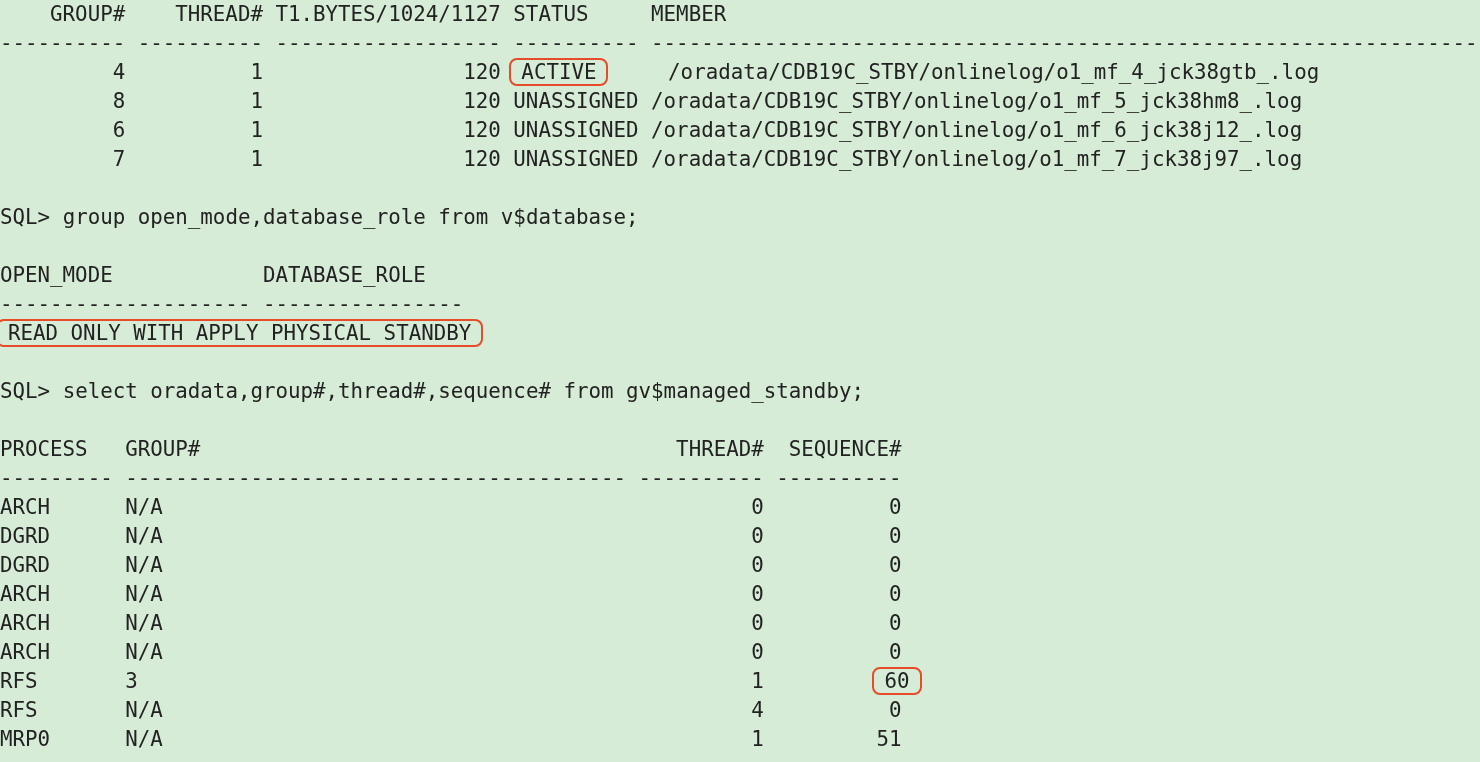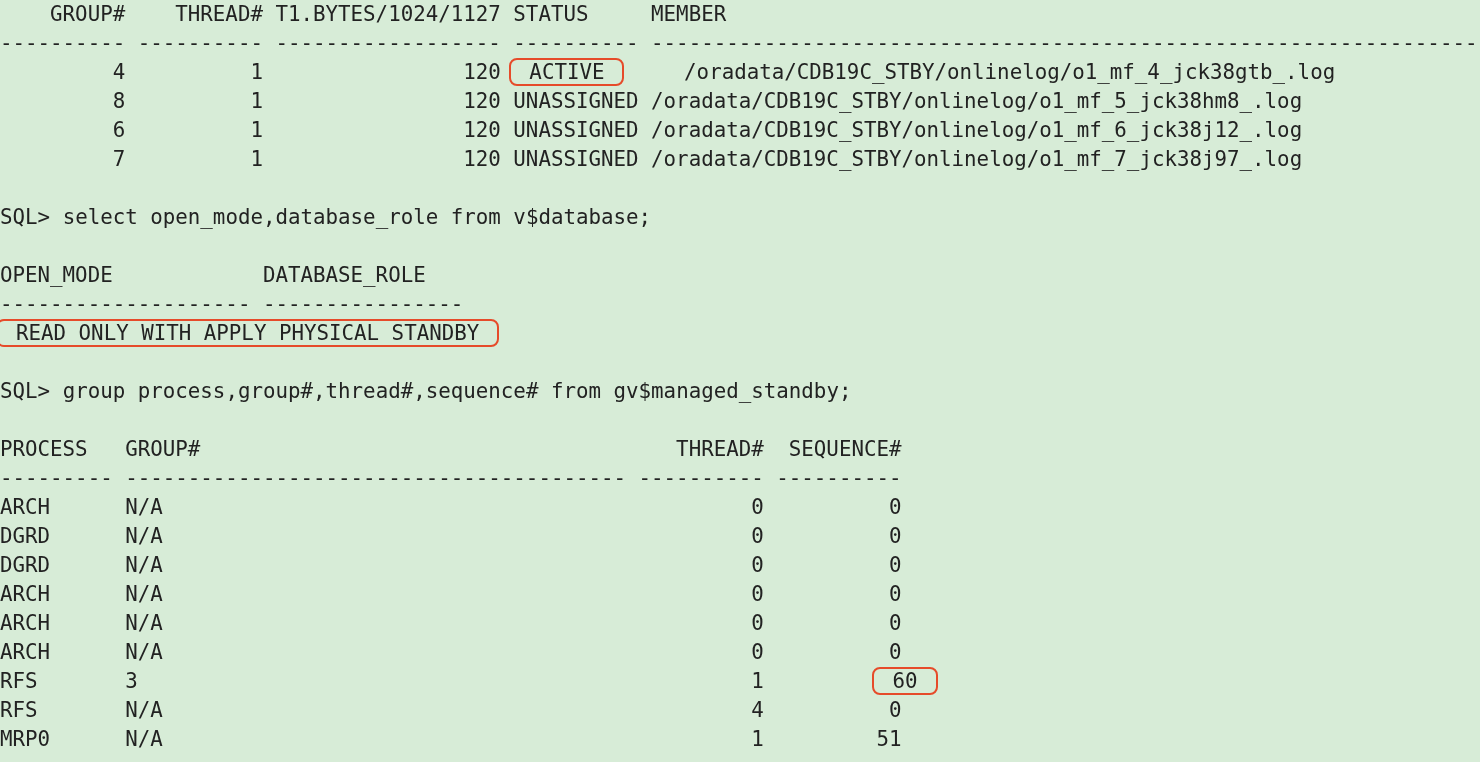--- a/index.html
+++ b/index.html
@@ -16,42 +16,42 @@
     padding: 0;
     white-space: pre;
     font-family: inherit;
     font-size: inherit;
     line-height: inherit;
     letter-spacing: 0;
   }
   .hl {
     border: 2.5px solid #e64b2a;
     border-radius: 8px;
-    padding: 0 18px;
+    padding: 0 10px;
     margin-left: -4px; 
     margin-right: -3px;
   }
 </style>
 </head>
 <body>
 
 <pre class="term" id="out"><span>    GROUP#    THREAD# T1.BYTES/1024/1127 STATUS     MEMBER</span>
 <span>---------- ---------- ------------------ ---------- --------------------------------------------------------------------------------------------------------------</span>
 <span>         4          1                120 <span class="hl">ACTIVE</span>     /oradata/CDB19C_STBY/onlinelog/o1_mf_4_jck38gtb_.log</span>
 <span>         8          1                120 UNASSIGNED /oradata/CDB19C_STBY/onlinelog/o1_mf_5_jck38hm8_.log</span>
 <span>         6          1                120 UNASSIGNED /oradata/CDB19C_STBY/onlinelog/o1_mf_6_jck38j12_.log</span>
 <span>         7          1                120 UNASSIGNED /oradata/CDB19C_STBY/onlinelog/o1_mf_7_jck38j97_.log</span>
 
-<span>SQL&gt;</span> <span>select open_mode,database_role from v$database;</span>
+<span>SQL&gt;</span> <span>group open_mode,database_role from v$database;</span>
 
 <span>OPEN_MODE            DATABASE_ROLE</span>
 <span>-------------------- ----------------</span>
 <span class="hl">READ ONLY WITH APPLY PHYSICAL STANDBY</span>
 
-<span>SQL&gt;</span> <span>group process,group#,thread#,sequence# from gv$managed_standby;</span>
+<span>SQL&gt;</span> <span>select oradata,group#,thread#,sequence# from gv$managed_standby;</span>
 
 <span>PROCESS   GROUP#                                      THREAD#  SEQUENCE#</span>
 <span>--------- ---------------------------------------- ---------- ----------</span>
 <span>ARCH      N/A                                               0          0</span>
 <span>DGRD      N/A                                               0          0</span>
 <span>DGRD      N/A                                               0          0</span>
 <span>ARCH      N/A                                               0          0</span>
 <span>ARCH      N/A                                               0          0</span>
 <span>ARCH      N/A                                               0          0</span>
 <span>RFS       3                                                 1         <span class="hl">60</span></span>

